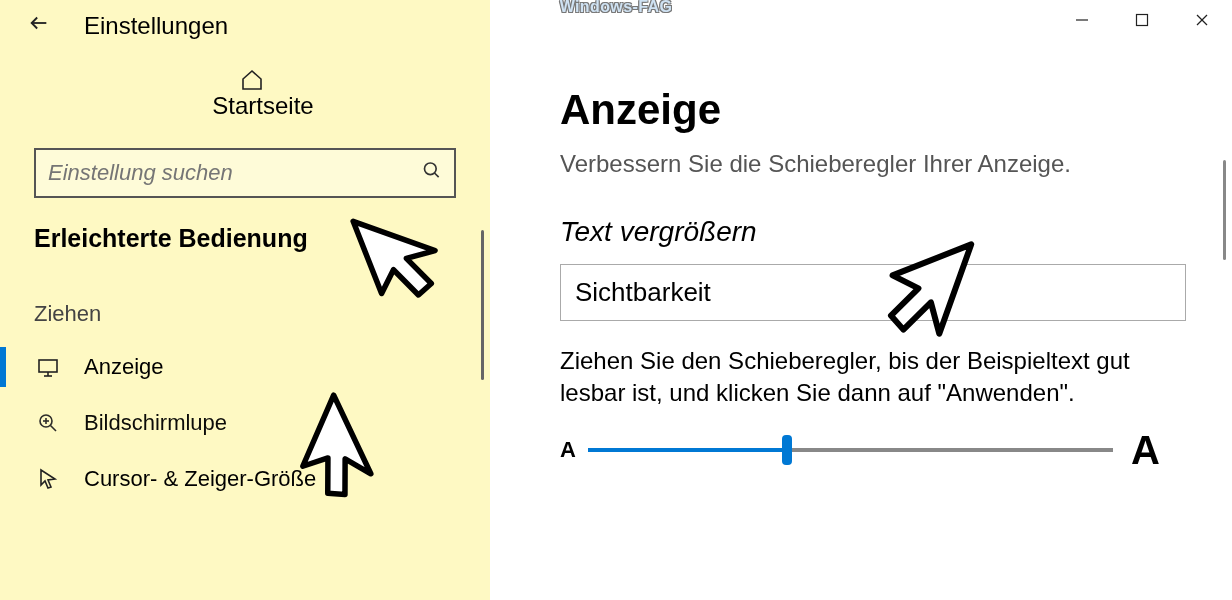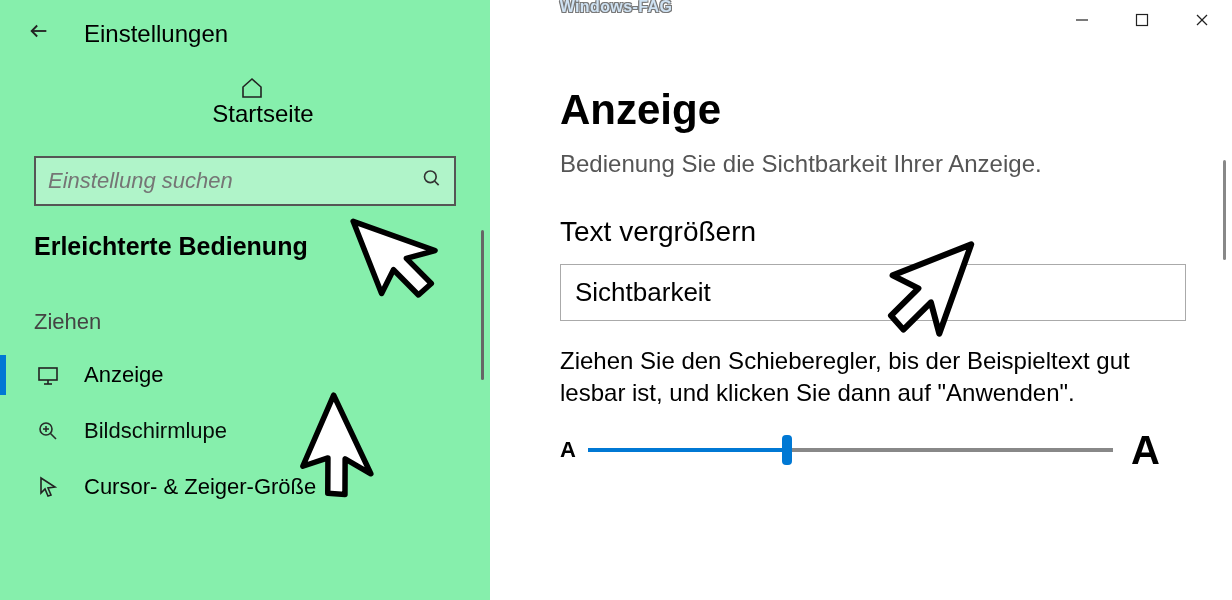--- a/index.html
+++ b/index.html
@@ -14,24 +14,23 @@
   }
   .window {
     display: flex;
     width: 1232px;
     height: 600px;
     position: relative;
     gap: 40px;
   }
   .sidebar {
     width: 490px;
-    background: #86efac;
+    background: #fef9c3;
     box-sizing: border-box;
     position: relative;
-    padding-top: 8px;
   }
   .back-row {
     display: flex;
     align-items: center;
     padding: 12px 20px 16px 28px;
   }
   .back-icon {
     font-size: 22px;
     color: #222;
     margin-right: 34px;
@@ -150,20 +149,21 @@
     margin-top: 72px;
   }
   .page-sub {
     font-size: 24px;
     color: #555;
     margin-top: 16px;
   }
   .section-h {
     font-size: 28px;
     margin-top: 38px;
+    font-style: italic;
   }
   .sample-box {
     border: 1px solid #aaa;
     margin-top: 16px;
     padding: 12px 14px;
     font-size: 26px;
     width: 596px;
   }
   .slider-desc {
     font-size: 24px;
@@ -324,21 +324,21 @@
         </div>
         <div class="win-btn">
           <svg width="14" height="14" viewBox="0 0 14 14" stroke="#222" stroke-width="1.2">
             <line x1="2" y1="2" x2="12" y2="12"></line>
             <line x1="12" y1="2" x2="2" y2="12"></line>
           </svg>
         </div>
      </div>
 
      <div class="page-title">Anzeige</div>
-     <div class="page-sub">Bedienung Sie die Sichtbarkeit Ihrer Anzeige.</div>
+     <div class="page-sub">Verbessern Sie die Schieberegler Ihrer Anzeige.</div>
 
      <div class="section-h">Text vergrößern</div>
 
      <div class="sample-box">Sichtbarkeit</div>
 
      <div class="slider-desc">Ziehen Sie den Schieberegler, bis der Beispieltext gut lesbar ist, und klicken Sie dann auf "Anwenden".</div>
 
      <div class="slider-row">
         <span class="slider-a-small">A</span>
         <div class="slider-track">

